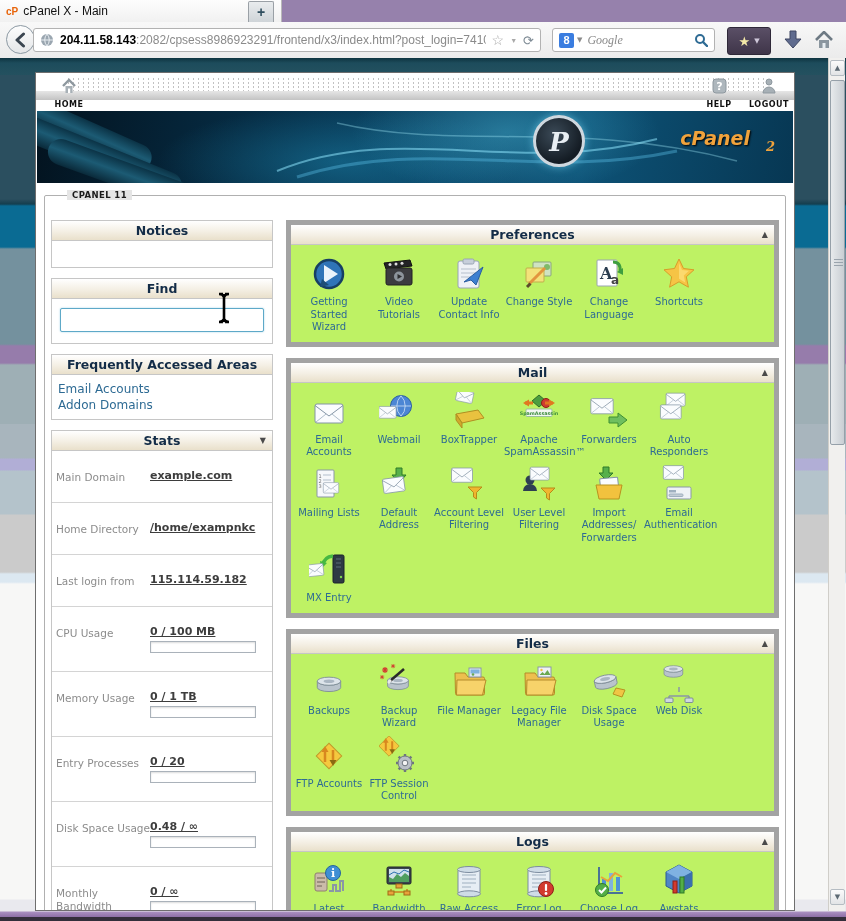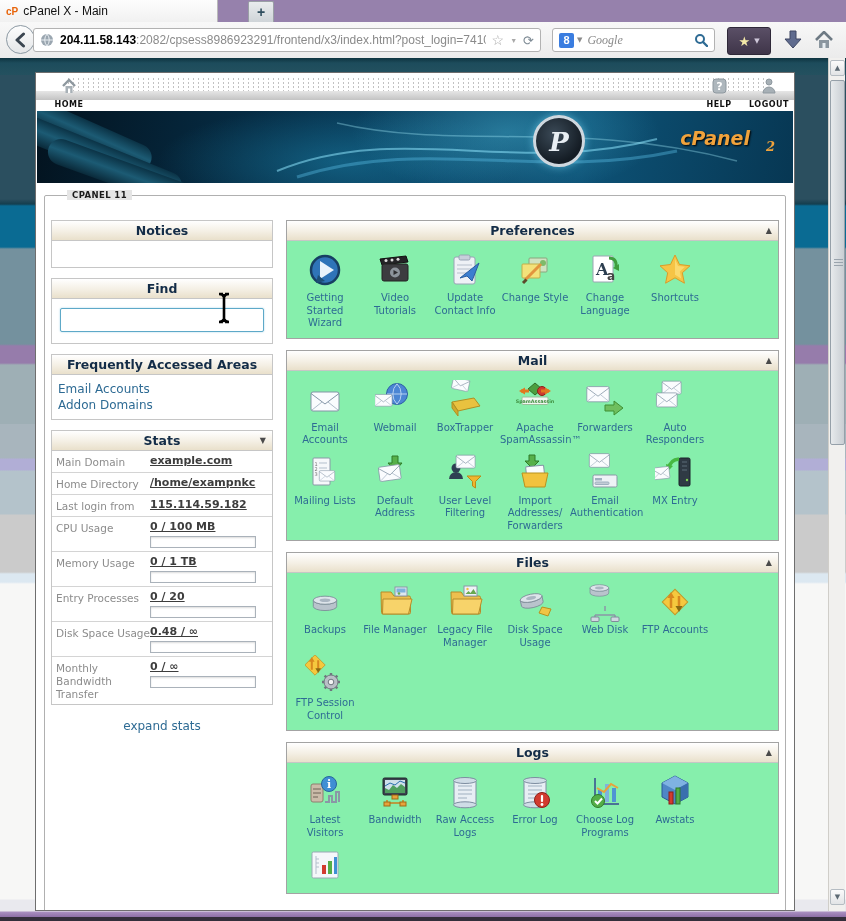--- a/index.html
+++ b/index.html
@@ -7,21 +7,21 @@
   .screen{position:relative;width:846px;height:921px;overflow:hidden;background:#f7f7f6;}
   
   .wallpaper{position:absolute;inset:0;background:linear-gradient(
     #0e3440 58px,#1d4c5c 61px,#2b4f5f 75px,#2b4f5f 199px,#143e4e 204px,
     #0a6b93 206px,#0a6b93 247px,#74919e 249px,#74919e 344px,#967cab 346px,#967cab 363px,
     #9eafb5 365px,#9eafb5 424px,#a8b5bd 424px,#a8b5bd 458px,#b1aed6 459px,#b1aed6 470px,
     #b4c3cb 471px,#b4c3cb 514px,#cbcbcb 515px,#cbcbcb 572px,#dce8f1 574px,#dce8f1 582px,
     #f7f7f6 584px,#f7f7f6 899px,#e9e9ee 900px,#e9e9ee 911px,#8f72a8 911px);}
   
   .tabbar{position:absolute;left:0;top:0;width:846px;height:22px;background:#9681ac;border-bottom:1px solid #8a8a8a;}
-  .tab{position:absolute;left:0;top:0;width:218px;height:22px;background:linear-gradient(#fdfdfd,#f1f1f1);border-right:1px solid #b9b9b9;display:flex;align-items:center;padding:0 6px;box-sizing:border-box;}
+  .tab{position:absolute;left:0;top:0;width:282px;height:22px;background:linear-gradient(#fdfdfd,#f1f1f1);border-right:1px solid #b9b9b9;display:flex;align-items:center;padding:0 6px;box-sizing:border-box;}
   .tab .fav{font:bold 10px "Liberation Sans",sans-serif;color:#e8650c;margin-right:5px;}
   .tab .ttl{font:12px "Liberation Sans",sans-serif;color:#111;white-space:nowrap;overflow:hidden;}
   .newtab{position:absolute;left:248px;top:1px;width:26px;height:21px;background:linear-gradient(#e9ecee,#cfd4d8);border:1px solid #9aa0a6;border-bottom:none;border-radius:2px 2px 0 0;text-align:center;font:bold 14px/20px "Liberation Sans",sans-serif;color:#2e4d5e;box-sizing:border-box;}
   .toolbar{position:absolute;left:0;top:22px;width:846px;height:36px;background:linear-gradient(#f8f8f8,#ebebeb);border-bottom:1px solid #c2c2c2;}
   .backbtn{position:absolute;left:6px;top:3px;width:29px;height:29px;border-radius:50%;background:linear-gradient(#fdfdfd,#e4e6e8);border:1px solid #8c99a3;display:flex;align-items:center;justify-content:center;box-sizing:border-box;}
   .urlbar{position:absolute;left:33px;top:6px;width:508px;height:24px;background:#fff;border:1px solid #b2b2b2;border-radius:3px;box-sizing:border-box;display:flex;align-items:center;padding:0 6px;font:12px "Liberation Sans",sans-serif;}
   .urlbar .globe{margin-right:6px;flex:none;}
   .urlbar .host{font-weight:bold;color:#000;white-space:nowrap;}
   .urlbar .rest{color:#8a8a8a;white-space:nowrap;overflow:hidden;flex:1;}
   .urlbar .tail{flex:none;color:#a9a9a9;display:flex;align-items:center;gap:6px;margin-left:6px;}
@@ -60,27 +60,27 @@
   .cols{display:flex;align-items:flex-start;gap:13px;}
   .sidebar{width:222px;flex:none;}
   .main{flex:1;min-width:0;}
   .box{border:1px solid #c6c6c6;margin-bottom:10px;background:#fff;}
   .boxhdr{position:relative;height:19px;background:linear-gradient(#ffffff,#f4efe4 55%,#e9e0cb);border-bottom:1px solid #c6c6c6;text-align:center;font:bold 12.5px/19px "DejaVu Sans",sans-serif;color:#132c47;}
   .boxhdr .tri{position:absolute;right:6px;top:0;font-size:8px;color:#4a4a4a;}
   .boxbody{padding:6px;}
   .faa a, .link{color:#2e6b94;text-decoration:none;font:12px "DejaVu Sans",sans-serif;display:block;line-height:16px;}
   .findwrap{padding:9px 0 11px;text-align:center;}
   .findinput{width:198px;height:20px;border:1px solid #5ea9c8;box-shadow:0 0 2px #9fd2e6;border-radius:2px;outline:none;font:12px "DejaVu Sans",sans-serif;}
-  .statrow{display:flex;border-top:1px solid #d4d4d4;padding:3px 4px;}
+  .statrow{display:flex;border-top:1px solid #d4d4d4;padding:18px 4px;}
   .statrow:first-child{border-top:none;}
   .slabel{width:94px;flex:none;font:10.5px "DejaVu Sans",sans-serif;color:#8c8c8c;line-height:13px;padding-top:2px;}
   .sval{font:bold 11px "DejaVu Sans",sans-serif;color:#3d3d3d;text-decoration:underline;}
   .pbar{width:104px;height:10px;border:1px solid #aab2ba;background:#fff;box-shadow:inset 0 1px 2px #dcdcdc;margin-top:3px;}
   .expand{text-align:center;margin:8px 0 2px;}
-  .section{border:1px solid #a3a3a3;margin-bottom:11px;background:#86efac;}
+  .section{border:5px solid #a3a3a3;margin-bottom:11px;background:#bef264;}
   .secbody{display:flex;flex-wrap:wrap;padding:7px 3px 4px;}
   .cell{width:70px;text-align:center;margin:2px 0 4px;cursor:pointer;}
   .cell .icn{width:40px;height:40px;margin:0 auto;}
   .cell .lbl{font:10px "DejaVu Sans",sans-serif;line-height:12.5px;color:#2e6b94;margin-top:2px;}
   
   .sbar{position:absolute;left:828px;top:58px;width:17px;height:853px;background:#f1f0ee;border-left:1px solid #d0cec9;box-sizing:border-box;}
   .sbtn{position:absolute;left:1px;width:15px;height:16px;background:linear-gradient(#fbfbfb,#e2e4e6);border:1px solid #b5bcc2;border-radius:2px;text-align:center;font-size:7px;line-height:15px;color:#5d6a74;box-sizing:border-box;}
   .sthumb{position:absolute;left:1px;top:22px;width:15px;height:365px;background:linear-gradient(90deg,#e7eaec,#c9ced3);border:1px solid #96a0a9;border-radius:2px;box-sizing:border-box;}
   .grip{position:absolute;left:3px;top:178px;width:9px;height:8px;background:repeating-linear-gradient(#9aa4ad 0 1px,rgba(0,0,0,0) 1px 3px);}
   .ibeam{position:absolute;left:216px;top:292px;}
@@ -436,20 +436,33 @@
                       <g transform="translate(0,3) rotate(-8 20 20) scale(0.76)">
                         <rect x="6" y="12" width="28" height="19" rx="2" fill="#fafcfe" stroke="#8495a6"></rect>
                         <path d="M6 13.5 L20 24 L34 13.5" fill="none" stroke="#8495a6"></path>
                         <path d="M7 30 l10 -8 M33 30 l-10 -8" stroke="#aebccb"></path>
                       </g>
                     </svg></div>
                   <div class="lbl">Default Address</div>
                 </div>
                 <div class="cell">
                   <div class="icn"><svg viewBox="0 0 40 40" width="40" height="40">
+                      <g transform="translate(-2,-6) rotate(0 20 20) scale(0.75)">
+                        <rect x="6" y="12" width="28" height="19" rx="2" fill="#fafcfe" stroke="#8495a6"></rect>
+                        <path d="M6 13.5 L20 24 L34 13.5" fill="none" stroke="#8495a6"></path>
+                        <path d="M7 30 l10 -8 M33 30 l-10 -8" stroke="#aebccb"></path>
+                      </g>
+                      <g transform="translate(19,22)">
+                        <polygon points="0,0 14,0 8.5,5.5 8.5,12 5.5,10 5.5,5.5" fill="#f0b62f" stroke="#b98a18"></polygon>
+                      </g>
+                    </svg></div>
+                  <div class="lbl">Account Level Filtering</div>
+                </div>
+                <div class="cell">
+                  <div class="icn"><svg viewBox="0 0 40 40" width="40" height="40">
                       <circle cx="11" cy="15" r="4.5" fill="#2e3f52"></circle>
                       <path d="M4 26 a7 7 0 0 1 14 0z" fill="#2e3f52"></path>
                       <g transform="translate(7,-6) rotate(0 20 20) scale(0.68)">
                         <rect x="6" y="12" width="28" height="19" rx="2" fill="#fafcfe" stroke="#8495a6"></rect>
                         <path d="M6 13.5 L20 24 L34 13.5" fill="none" stroke="#8495a6"></path>
                         <path d="M7 30 l10 -8 M33 30 l-10 -8" stroke="#aebccb"></path>
                       </g>
                       <g transform="translate(22,23)">
                         <polygon points="0,0 14,0 8.5,5.5 8.5,12 5.5,10 5.5,5.5" fill="#f0b62f" stroke="#b98a18"></polygon>
                       </g>
@@ -499,20 +512,41 @@
               <div class="secbody">
                 <div class="cell">
                   <div class="icn"><svg viewBox="0 0 40 40" width="40" height="40">
                       <g transform="translate(2,2) rotate(0 20 20) scale(0.9)">
                         <path d="M7 18 a13 4.5 0 0 0 26 0 v7 a13 4.5 0 0 1 -26 0z" fill="#b9c3cc" stroke="#7e8c99"></path>
                         <ellipse cx="20" cy="18" rx="13" ry="4.5" fill="#dde4ea" stroke="#7e8c99"></ellipse>
                         <ellipse cx="20" cy="18" rx="6" ry="2" fill="#aab6c2"></ellipse>
                       </g>
                     </svg></div>
                   <div class="lbl">Backups</div>
+                </div>
+                <div class="cell">
+                  <div class="icn"><svg viewBox="0 0 40 40" width="40" height="40">
+                      <g transform="translate(3,3) rotate(0 20 20) scale(0.8)">
+                        <path d="M7 18 a13 4.5 0 0 0 26 0 v7 a13 4.5 0 0 1 -26 0z" fill="#b9c3cc" stroke="#7e8c99"></path>
+                        <ellipse cx="20" cy="18" rx="13" ry="4.5" fill="#dde4ea" stroke="#7e8c99"></ellipse>
+                        <ellipse cx="20" cy="18" rx="6" ry="2" fill="#aab6c2"></ellipse>
+                      </g>
+                      <path d="M11 18 L25 6" stroke="#2a2a2a" stroke-width="2.5"></path>
+                      <path d="M9 20 l3 -3" stroke="#e8e8e8" stroke-width="2.5"></path>
+                      <g transform="translate(3,4) scale(1)" stroke="#d23b2f" stroke-width="1.2">
+                        <path d="M0 3 h6 M3 0 v6 M0.9 0.9 l4.2 4.2 M5.1 0.9 l-4.2 4.2" fill="none"></path>
+                      </g>
+                      <g transform="translate(12,1) scale(0.7)" stroke="#d23b2f" stroke-width="1.2">
+                        <path d="M0 3 h6 M3 0 v6 M0.9 0.9 l4.2 4.2 M5.1 0.9 l-4.2 4.2" fill="none"></path>
+                      </g>
+                      <g transform="translate(1,12) scale(0.7)" stroke="#d23b2f" stroke-width="1.2">
+                        <path d="M0 3 h6 M3 0 v6 M0.9 0.9 l4.2 4.2 M5.1 0.9 l-4.2 4.2" fill="none"></path>
+                      </g>
+                    </svg></div>
+                  <div class="lbl">Backup Wizard</div>
                 </div>
                 <div class="cell">
                   <div class="icn"><svg viewBox="0 0 40 40" width="40" height="40">
                       <g transform="translate(0,0) scale(1)">
                         <path d="M6 10 h10 l3 4 h15 a1.5 1.5 0 0 1 1.5 1.5 v15 a1.5 1.5 0 0 1 -1.5 1.5 h-26 a1.5 1.5 0 0 1 -1.5 -1.5z" fill="#edbf4e" stroke="#b58c2a"></path>
                         <path d="M8 17 h29 l-3.5 15 h-26z" fill="#f7d36a" stroke="#b58c2a"></path>
                       </g>
                       <rect x="20" y="5" width="12" height="9" fill="#dfe8f0" stroke="#8a97a6"></rect>
                       <rect x="21.5" y="6.5" width="9" height="4" fill="#7fb2dd"></rect>
                       <circle cx="24" cy="11.5" r="1.3" fill="#6aa84f"></circle>

